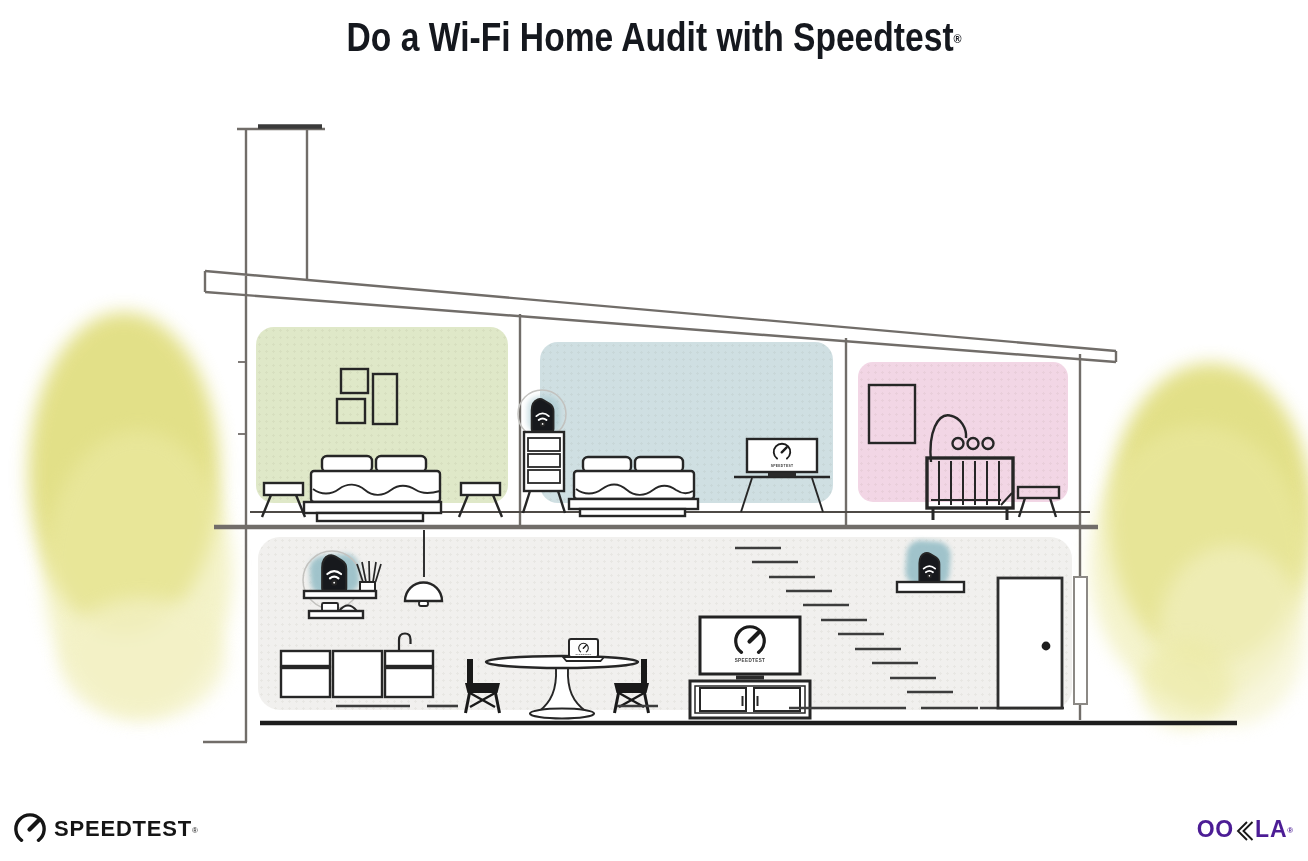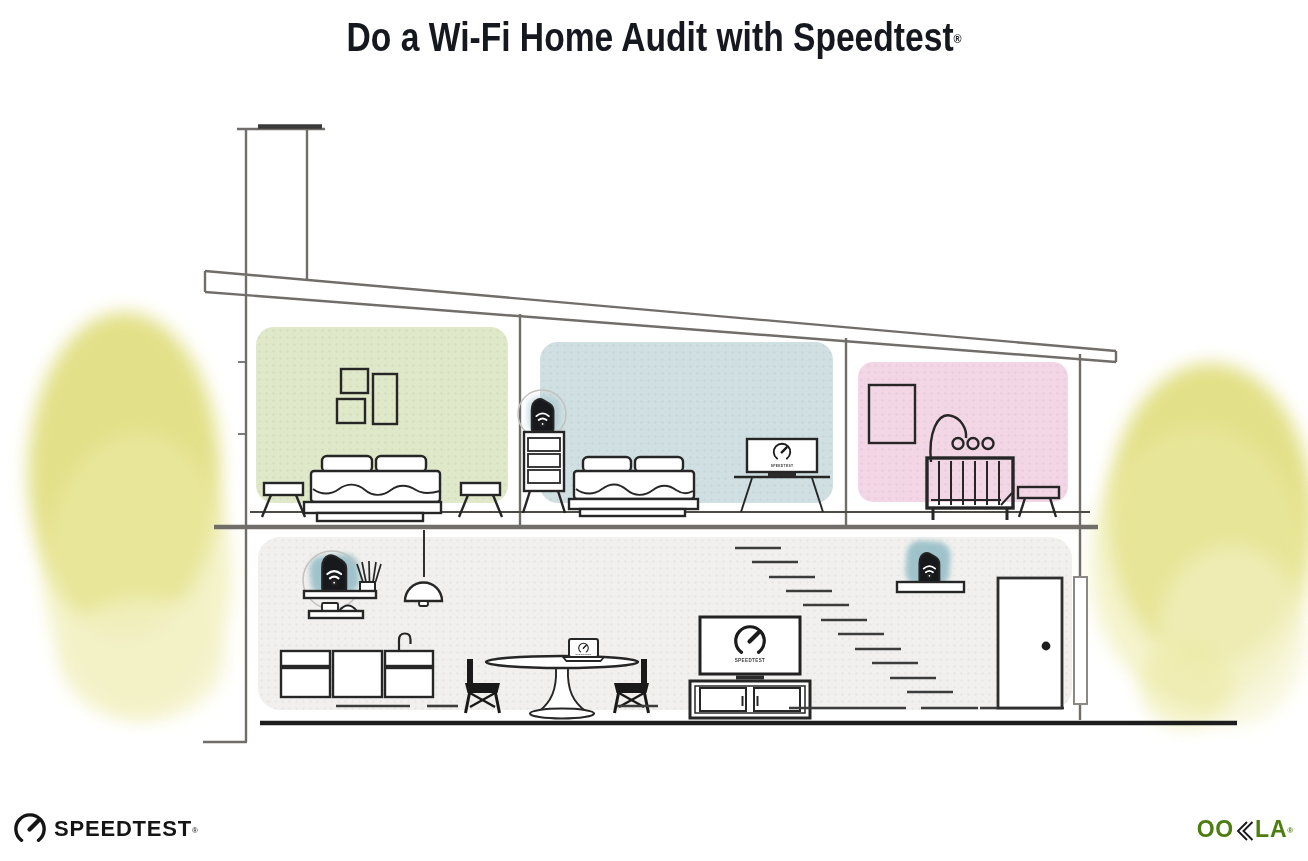--- a/index.html
+++ b/index.html
@@ -25,21 +25,21 @@
   .room-lower{left:258px;top:537px;width:814px;height:173px;border-radius:22px;background-color:var(--floor-gray);}
   
   svg.art{position:absolute;left:0;top:0;}
   svg.art text{font-family:"Liberation Sans",sans-serif;font-weight:bold;fill:#3d3d3d;
                text-anchor:middle;letter-spacing:.08em;}
   
   .foot{position:absolute;display:flex;align-items:center;color:#151515;}
   .foot-st{left:14px;top:812px;}
   .foot-st .word{font-size:22px;font-weight:bold;letter-spacing:.8px;margin-left:8px;}
   .foot-st sup,.foot-ookla sup{font-size:8px;vertical-align:top;position:relative;top:1px;}
-  .foot-ookla{right:14px;top:816px;font-size:23px;font-weight:600;letter-spacing:.8px;color:#4d7c0f;}
+  .foot-ookla{right:14px;top:816px;font-size:23px;font-weight:600;letter-spacing:.8px;color:#4c1d95;}
   .foot-ookla svg{margin:0 1px;position:relative;top:1px;}
 </style>
 </head>
 <body>
 
 <div class="canvas">
 
   <div class="hdr hdr-title">
     <span class="t"><span>Do a Wi-Fi Home Audit with Speedtest</span><sup>®</sup></span>
   </div>

